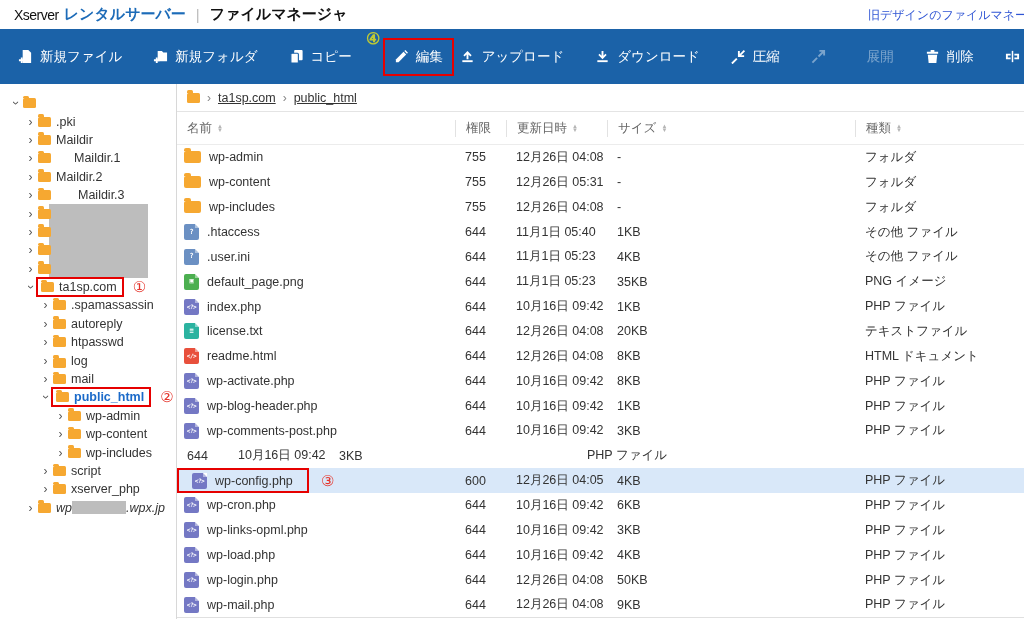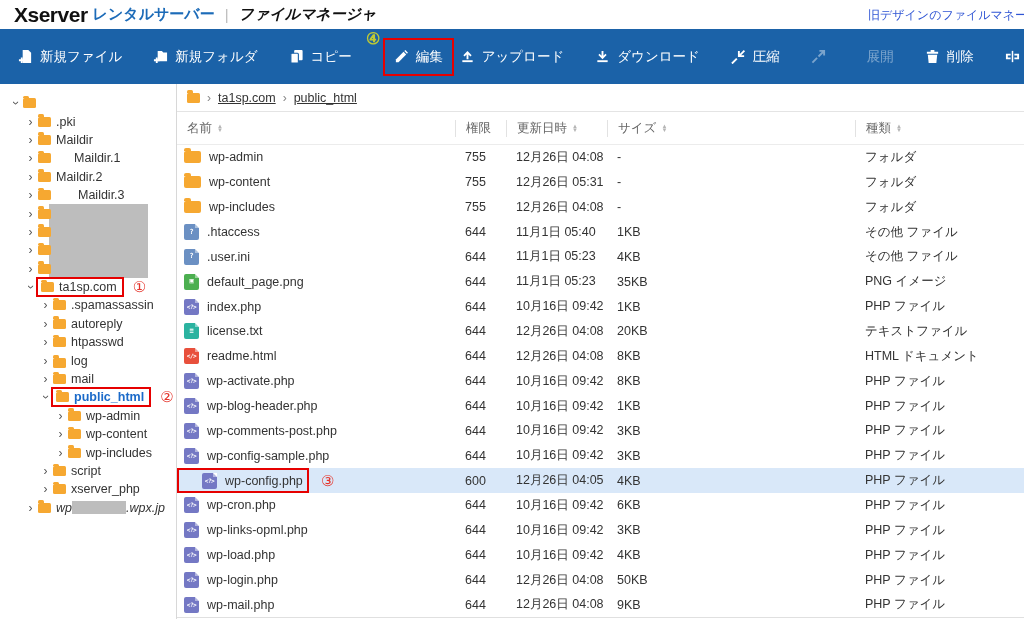--- a/index.html
+++ b/index.html
@@ -2,24 +2,24 @@
 <html style="--toolbar-bg: #1b62a8; --accent-red: #e60000; --annotation-red: #e5332a; --annotation-yellow: #c0ca33; --selected-row-bg: #d9e8f9; --link-blue: #2f55d4; --brand-blue: #1c6bb8; --folder-orange: #f6a831;"><head>
 <meta charset="utf-8">
 <style>
   * { box-sizing: border-box; margin: 0; padding: 0; }
   html,body { width:1024px; height:619px; overflow:hidden; background:#fff;
               font-family:"Liberation Sans",sans-serif; }
 
   
   .top { height:29px; display:flex; align-items:center; padding-left:14px;
          position:relative; background:#fff; white-space:nowrap; }
-  .logo-x { font-size:21px; font-weight:bold; color:#111; letter-spacing:-0.5px; }
+  .logo-x { font-size:14px; font-weight:normal; color:#111; letter-spacing:-0.5px; }
   .logo-rental { font-size:15px; font-weight:bold; color:var(--brand-blue); margin-left:5px; }
   .logo-sep { color:#bbb; margin:0 10px; font-size:15px; }
-  .app-title { font-size:15px; font-weight:bold; color:#111;font-style:italic; }
+  .app-title { font-size:15px; font-weight:bold; color:#111; }
   .legacy-link { position:absolute; left:868px; top:7px; font-size:12px;
                  color:var(--link-blue); text-decoration:none; white-space:nowrap; }
 
   
   .toolbar { height:55px; background:var(--toolbar-bg); display:flex; align-items:center;
              padding-left:18px; position:relative; }
   .tb-item { display:flex; align-items:center; gap:7px; color:#fff; font-size:13.5px;
              margin-right:31px; cursor:pointer; white-space:nowrap; }
   .tb-item svg { width:15px; height:15px; fill:currentColor; flex:none; }
   .tb-item.disabled { opacity:.42; cursor:default;gap:41px; }
@@ -69,21 +69,21 @@
   .c-type { flex:1; }
   .sort { display:flex; flex-direction:column; line-height:0.75; color:#b5b5b5;
           font-size:6px; cursor:pointer; }
   .trow { height:24.86px; display:flex; align-items:center; font-size:12.5px; color:#333;
           cursor:pointer; }
   .trow.selected { background:var(--selected-row-bg); }
   .rows { border-bottom:1px solid #e0e0e0; }
   .cell-name { display:flex; align-items:center; padding-left:7px; height:100%; }
   .cell-name .fname { margin-left:8px; }
   .rowbox { display:flex; align-items:center; border:2px solid var(--accent-red);
-            height:100%; padding-left:23px; width:132px; flex:none; }
+            height:100%; padding-left:13px; width:132px; flex:none; }
   .cell { padding-left:10px; }
   .foldicon { width:17px; height:12px; background:var(--folder-orange); border-radius:2px;
               position:relative; flex:none; }
   .foldicon::before { content:""; position:absolute; top:-3px; left:0; width:7px; height:3px;
                       background:var(--folder-orange); border-radius:2px 2px 0 0; }
   .ficon { width:15px; height:16px; border-radius:2px; display:flex; align-items:center;
            justify-content:center; color:#fff; font-weight:bold; flex:none; position:relative; }
   .ficon::after { content:""; position:absolute; top:0; right:0; border-style:solid;
                   border-width:0 4px 4px 0; border-color:#fff #fff rgba(255,255,255,.45) rgba(255,255,255,.45); }
   .ficon .g { font-size:7px; line-height:1; font-family:"DejaVu Sans Mono",monospace; }
@@ -525,26 +525,20 @@
               <span class="g small">&lt;?&gt;</span>
             </span>
             <span class="fname">wp-comments-post.php</span>
           </div>
           <div class="cell c-perm">644</div>
           <div class="cell c-date">10月16日 09:42</div>
           <div class="cell c-size">3KB</div>
           <div class="cell c-type">PHP ファイル</div>
         </div>
         <div class="trow">
-          <div class="cell-name c-name">
-            <span class="ficon fi-php">
-              <span class="g small">&lt;?&gt;</span>
-            </span>
-            <span class="fname">wp-config-sample.php</span>
-          </div>
           <div class="cell c-perm">644</div>
           <div class="cell c-date">10月16日 09:42</div>
           <div class="cell c-size">3KB</div>
           <div class="cell c-type">PHP ファイル</div>
         </div>
         <div class="trow selected">
           <div class="cell-name c-name" style="padding-left: 0px;">
             <span class="rowbox">
               <span class="ficon fi-php">
                 <span class="g small">&lt;?&gt;</span>

